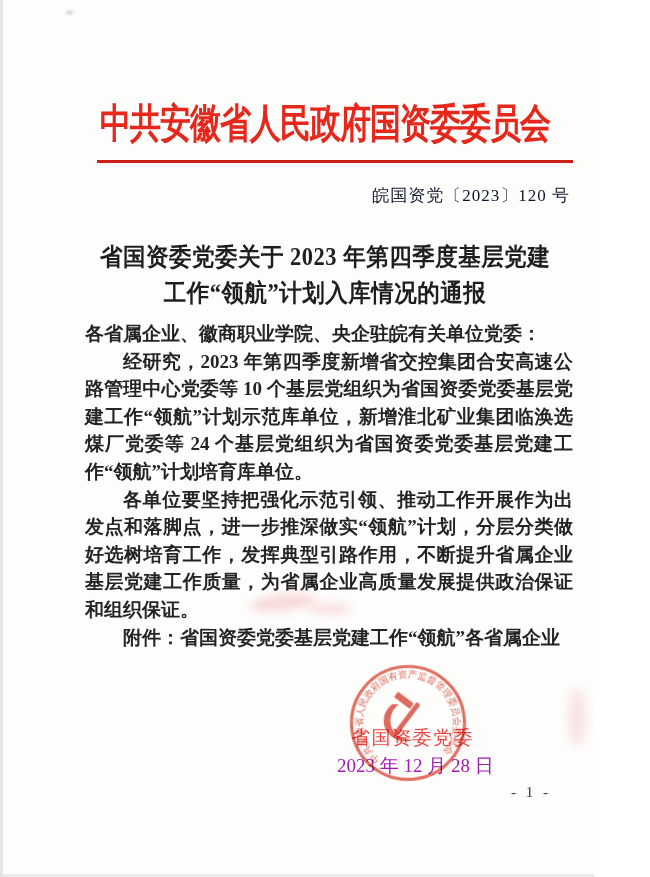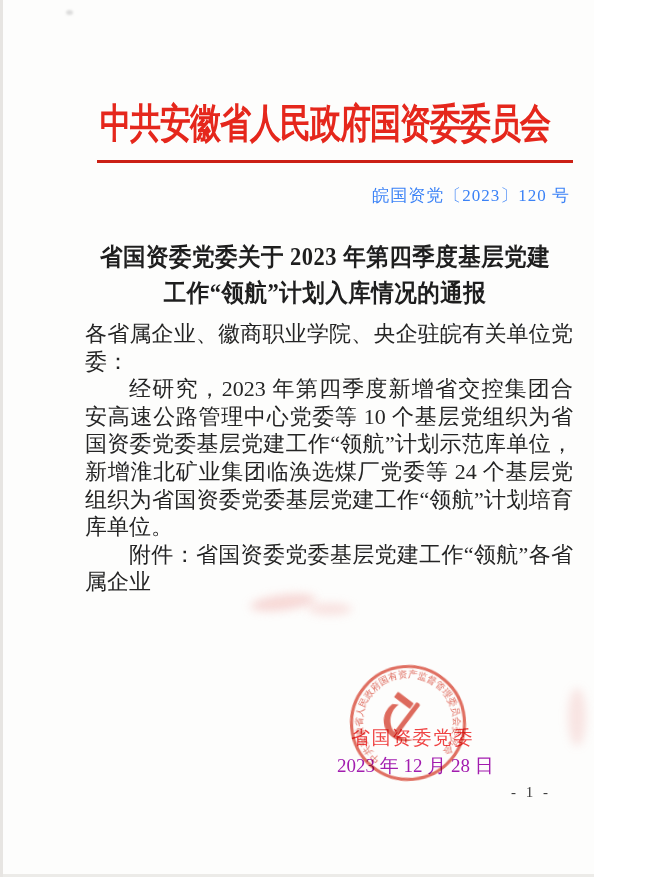--- a/index.html
+++ b/index.html
@@ -29,41 +29,42 @@
     position:absolute; top:160px; left:97px;
     width:476px; height:3px;
     background:#cb2015;
   }
 
   .doc-number {
     position:absolute; top:184px; left:0; width:570px;
     text-align:right;
     font-size:17px;
     letter-spacing:1px;
-    color:#3b82f6;
+    color:#0f172a;
   }
 
   .doc-title {
     position:absolute; top:239px; left:0; width:650px;
     text-align:center;
     font-size:22.5px;
     font-weight:bold;
     line-height:33px;
     letter-spacing:0.5px;
     color:#1e1e1e;
     transform:scaleY(1.08);
     transform-origin:50% 0;
   }
 
   .body-block {
     position:absolute; top:320px; left:85px; width:488px;
-    font-size:22px;
+    font-size:19px;
     line-height:27.6px;
     text-align:justify;
     color:#242424;
+    font-weight:bold;
   }
   .body-block p { margin:0; }
   .para { text-indent:2em; }
   .attachment { text-indent:2em; margin-top:29px; }
   .attachment-note { text-indent:4.2em; }
 
   .signer {
     position:absolute; top:725px; left:351px;
     font-size:19px; letter-spacing:1.5px; color:#ef4444;
   }
@@ -113,20 +114,21 @@
   <div class="doc-number">皖国资党〔2023〕120 号</div>
 
   <div class="doc-title">
     <div>省国资委党委关于 2023 年第四季度基层党建</div>
     <div>工作“领航”计划入库情况的通报</div>
   </div>
 
   <div class="body-block">
     <p class="salutation">各省属企业、徽商职业学院、央企驻皖有关单位党委：</p>
     <p class="para">经研究，2023 年第四季度新增省交控集团合安高速公路管理中心党委等 10 个基层党组织为省国资委党委基层党建工作“领航”计划示范库单位，新增淮北矿业集团临涣选煤厂党委等 24 个基层党组织为省国资委党委基层党建工作“领航”计划培育库单位。</p>
+    <p class="para">各单位要坚持把强化示范引领、推动工作开展作为出发点和落脚点，进一步推深做实“领航”计划，分层分类做好选树培育工作，发挥典型引路作用，不断提升省属企业基层党建工作质量，为省属企业高质量发展提供政治保证和组织保证。</p>
     <p class="attachment">附件：省国资委党委基层党建工作“领航”各省属企业</p>
   </div>
 
   <div class="smudge smudge-a"></div>
   <div class="smudge smudge-b"></div>
   <div class="smudge smudge-c"></div>
 
   <div class="signer">省国资委党委</div>
 
   <div class="sign-date">2023 年 12 月 28 日</div>

